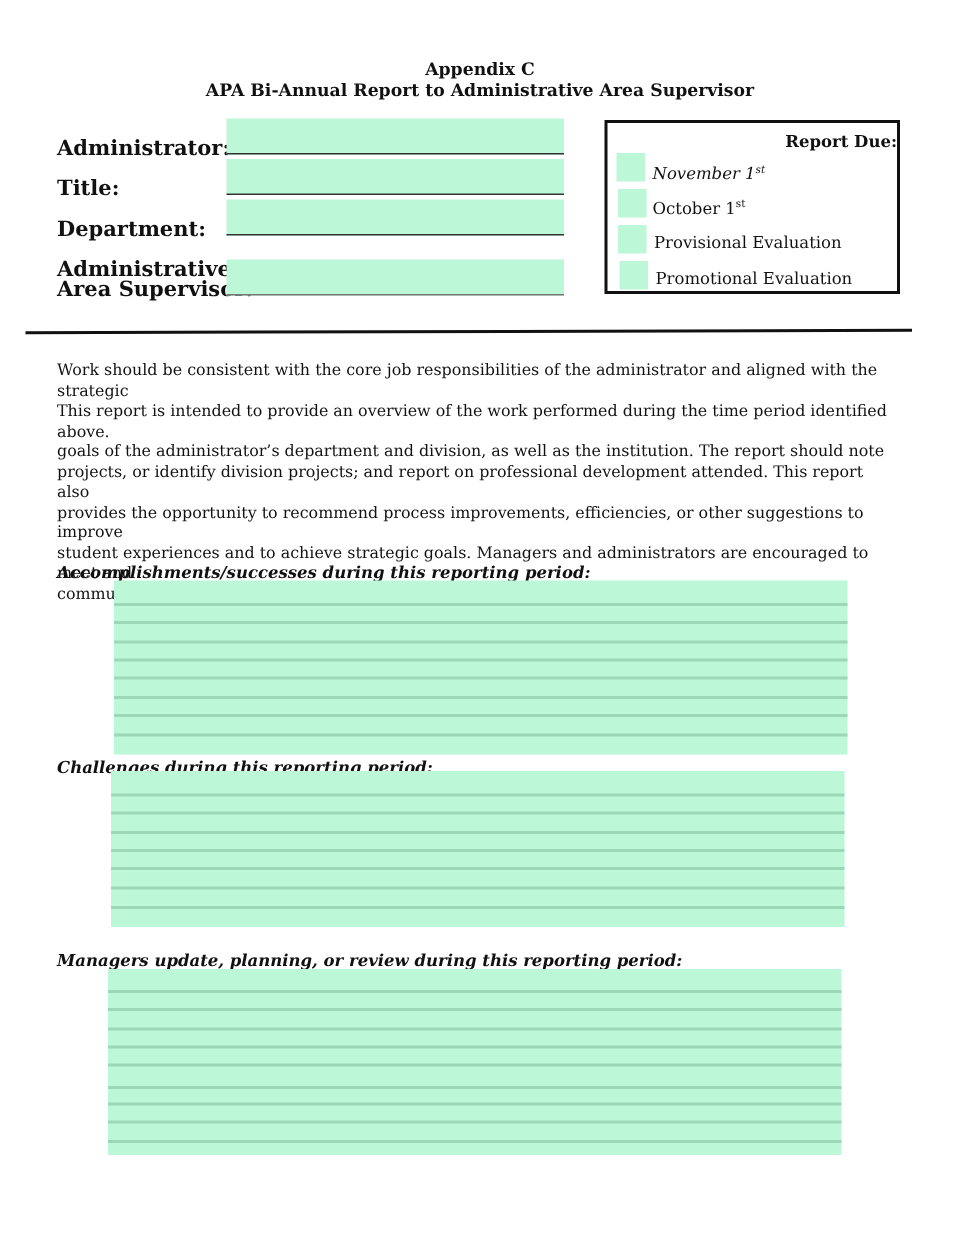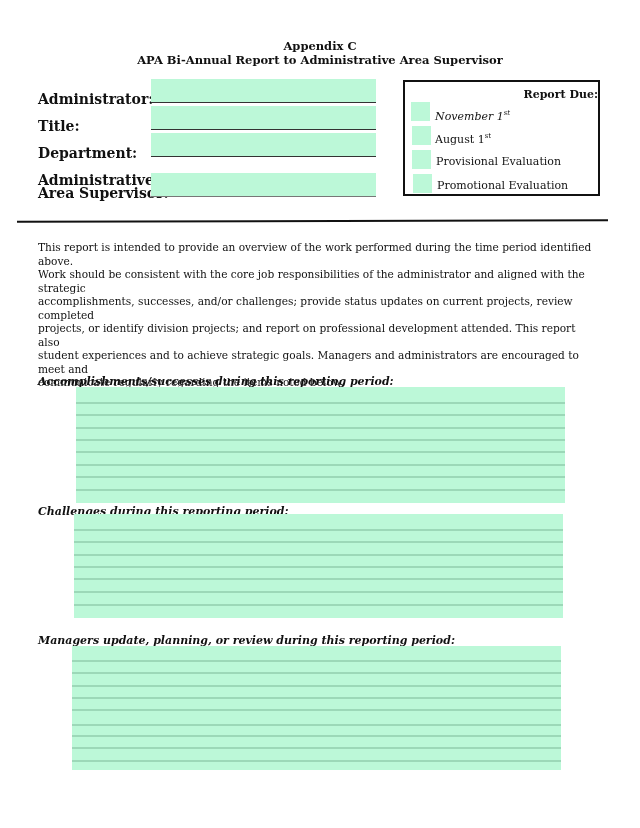--- a/index.html
+++ b/index.html
@@ -40,36 +40,37 @@
 <div class="abs lbl" style="top:187px;">Area Supervisor:</div>
 <div class="abs field last" style="top:173px;"></div>
 
 <div class="abs duebox">
   <div class="abs due-title">Report Due:</div>
 
   <div class="abs cb" style="left:6px; top:20px;"></div>
   <div class="abs opt" style="left:30px; top:25px;font-style:italic;"><span>November 1</span><sup>st</sup></div>
 
   <div class="abs cb" style="left:7px; top:44px;"></div>
-  <div class="abs opt" style="left:30px; top:48px;"><span>August 1</span><sup>st</sup></div>
+  <div class="abs opt" style="left:30px; top:48px;"><span>October 1</span><sup>st</sup></div>
 
   <div class="abs cb" style="left:7px; top:68px;"></div>
   <div class="abs opt" style="left:31px; top:73px;">Provisional Evaluation</div>
 
   <div class="abs cb" style="left:8px; top:92px;"></div>
   <div class="abs opt" style="left:32px; top:97px;">Promotional Evaluation</div>
 </div>
 
 <div class="abs rule"></div>
 
 <div class="abs para">
+  <div>Work should be consistent with the core job responsibilities of the administrator and aligned with the strategic</div>
   <div>This report is intended to provide an overview of the work performed during the time period identified above.</div>
-  <div>Work should be consistent with the core job responsibilities of the administrator and aligned with the strategic</div>
-  <div>accomplishments, successes, and/or challenges; provide status updates on current projects, review completed</div>
+  <div>goals of the administrator’s department and division, as well as the institution.  The report should note</div>
   <div>projects, or identify division projects; and report on professional development attended.  This report also</div>
+  <div>provides the opportunity to recommend process improvements, efficiencies, or other suggestions to improve</div>
   <div>student experiences and to achieve strategic goals.  Managers and administrators are encouraged to meet and</div>
   <div>communicate regularly regarding the items noted below.</div>
 </div>
 
 <div class="abs sec" style="top:375px;">Accomplishments/successes during this reporting period:</div>
 <div class="abs area" style="left:76px; top:387px; width:489px; height:116px;">
   <div class="ln" style="top:15px;"></div>
   <div class="ln" style="top:27px;"></div>
   <div class="ln" style="top:40px;"></div>
   <div class="ln" style="top:52px;"></div>

